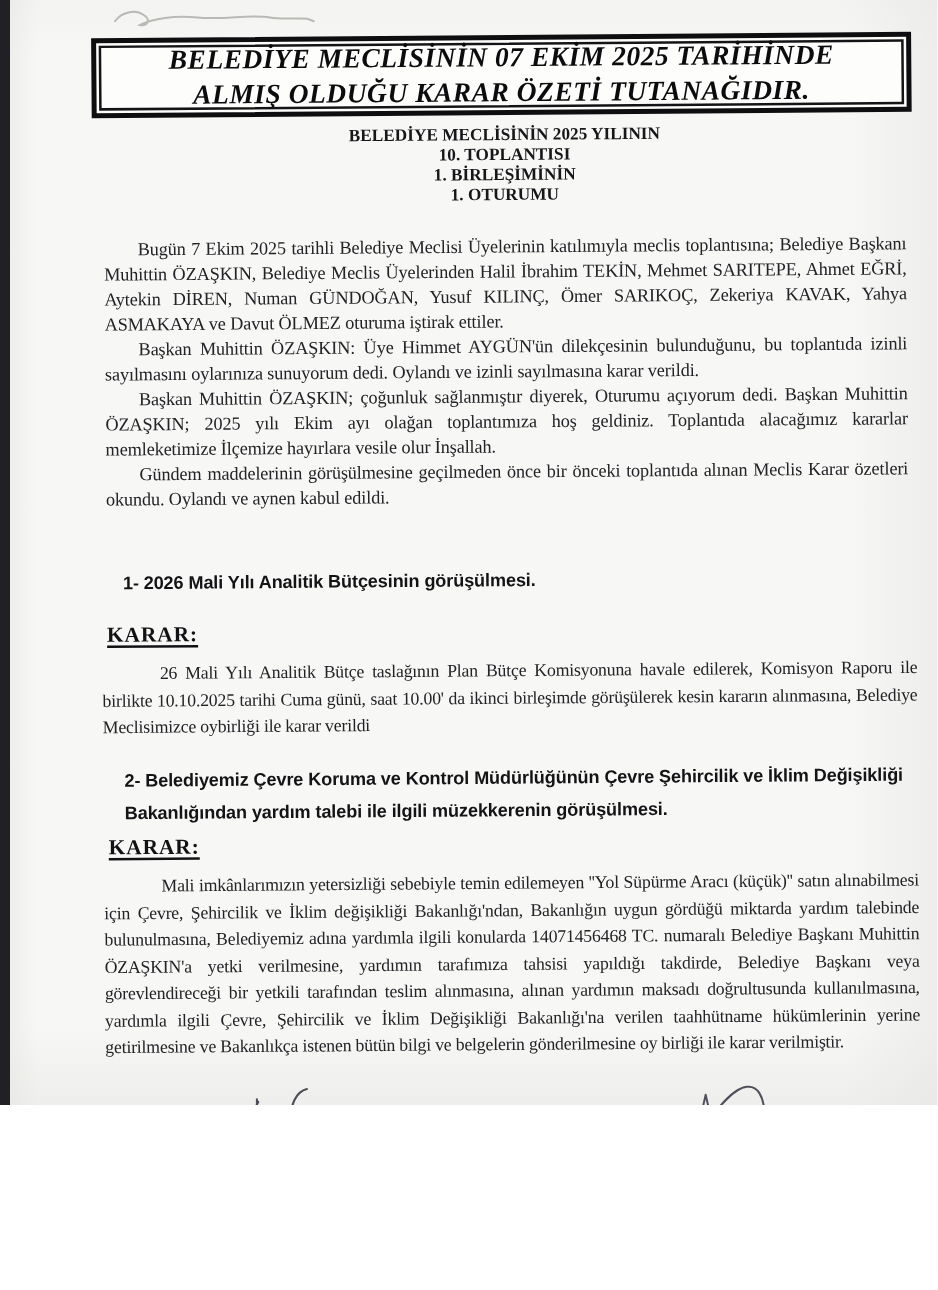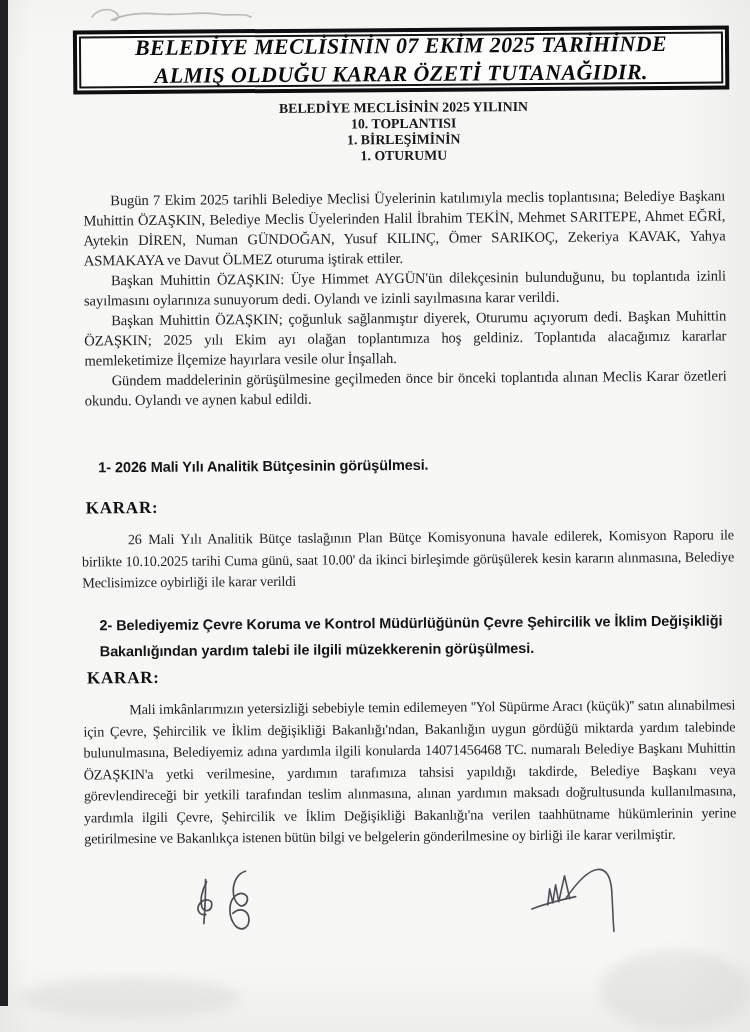--- a/index.html
+++ b/index.html
@@ -1,17 +1,17 @@
 <!DOCTYPE html>
 <html><head>
 <meta charset="utf-8">
 <style>
   html,body{margin:0;padding:0;background:#ffffff;}
   .scan-page{
-    position:relative;width:750px;height:1032px;overflow:hidden;
+    position:relative;width:750px;height:884px;overflow:hidden;
     background:
       linear-gradient(90deg, rgba(225,225,222,.55) 0%, rgba(248,248,246,0) 4%, rgba(248,248,246,0) 90%, rgba(228,228,226,.5) 100%),
       linear-gradient(180deg, rgba(240,240,238,.6) 0%, rgba(250,250,248,0) 5%, rgba(250,250,248,0) 93%, rgba(234,234,232,.7) 100%),
       #f7f7f5;
     font-family:"Liberation Serif","DejaVu Serif",serif;
     color:#1e1e22;
   }
   .left-bar{position:absolute;left:0;top:0;width:8px;height:1006px;background:#212125;}
   .smudge{position:absolute;background:rgba(190,190,188,.25);filter:blur(6px);border-radius:50%;}
   .tilt{position:absolute;left:0;top:0;width:750px;height:1032px;transform:rotate(-0.45deg);transform-origin:400px 300px;}
@@ -45,21 +45,21 @@
     position:absolute;left:97px;width:640px;
     font-family:"Liberation Sans","DejaVu Sans",sans-serif;
     font-weight:bold;font-size:14.5px;color:#141417;letter-spacing:-0.1px;
   }
   .item1{top:456px;line-height:18px;}
   .item2{top:610px;line-height:26px;}
 
   .karar-label{
     position:absolute;left:84px;
     font-weight:bold;font-size:17px;letter-spacing:.8px;color:#121215;
-    text-underline-offset:3px;text-decoration-thickness:1.5px;
+    text-decoration:underline;text-underline-offset:3px;text-decoration-thickness:1.5px;
   }
   .karar1-label{top:496px;}
   .karar2-label{top:666px;}
 
   .karar-text{position:absolute;left:80px;width:652px;text-align:justify;
     font-size:14.2px;line-height:21.5px;letter-spacing:-0.15px;color:#232327;}
   .karar-text p{margin:0;text-indent:46px;}
   .karar1-text{top:527px;}
   .karar2-text{top:697px;}
 

